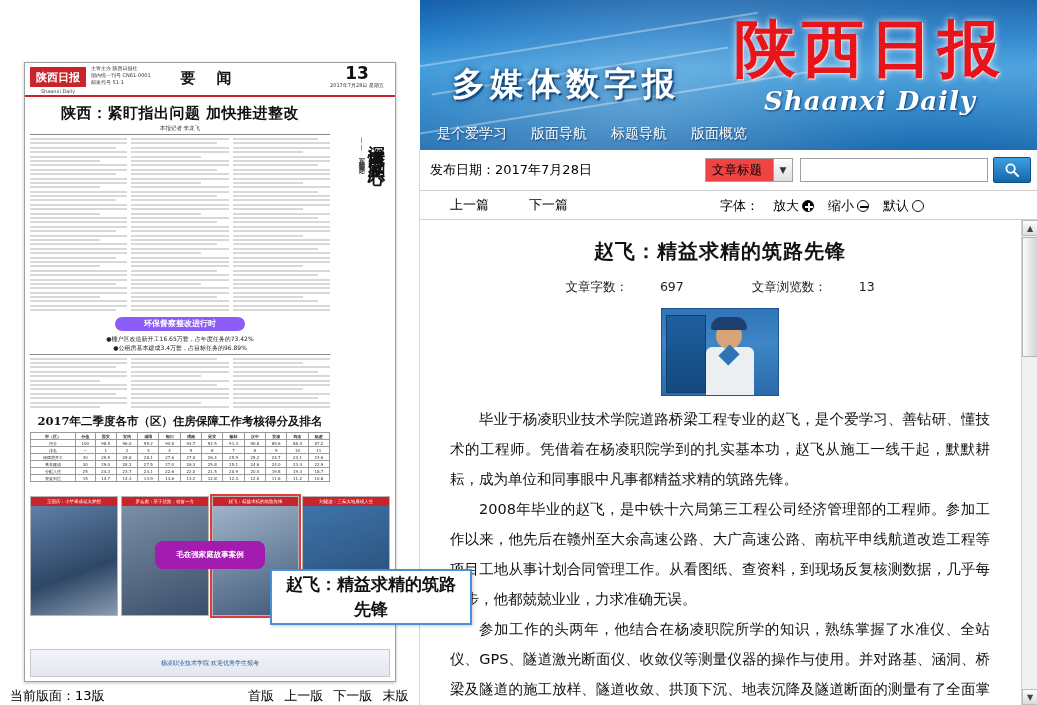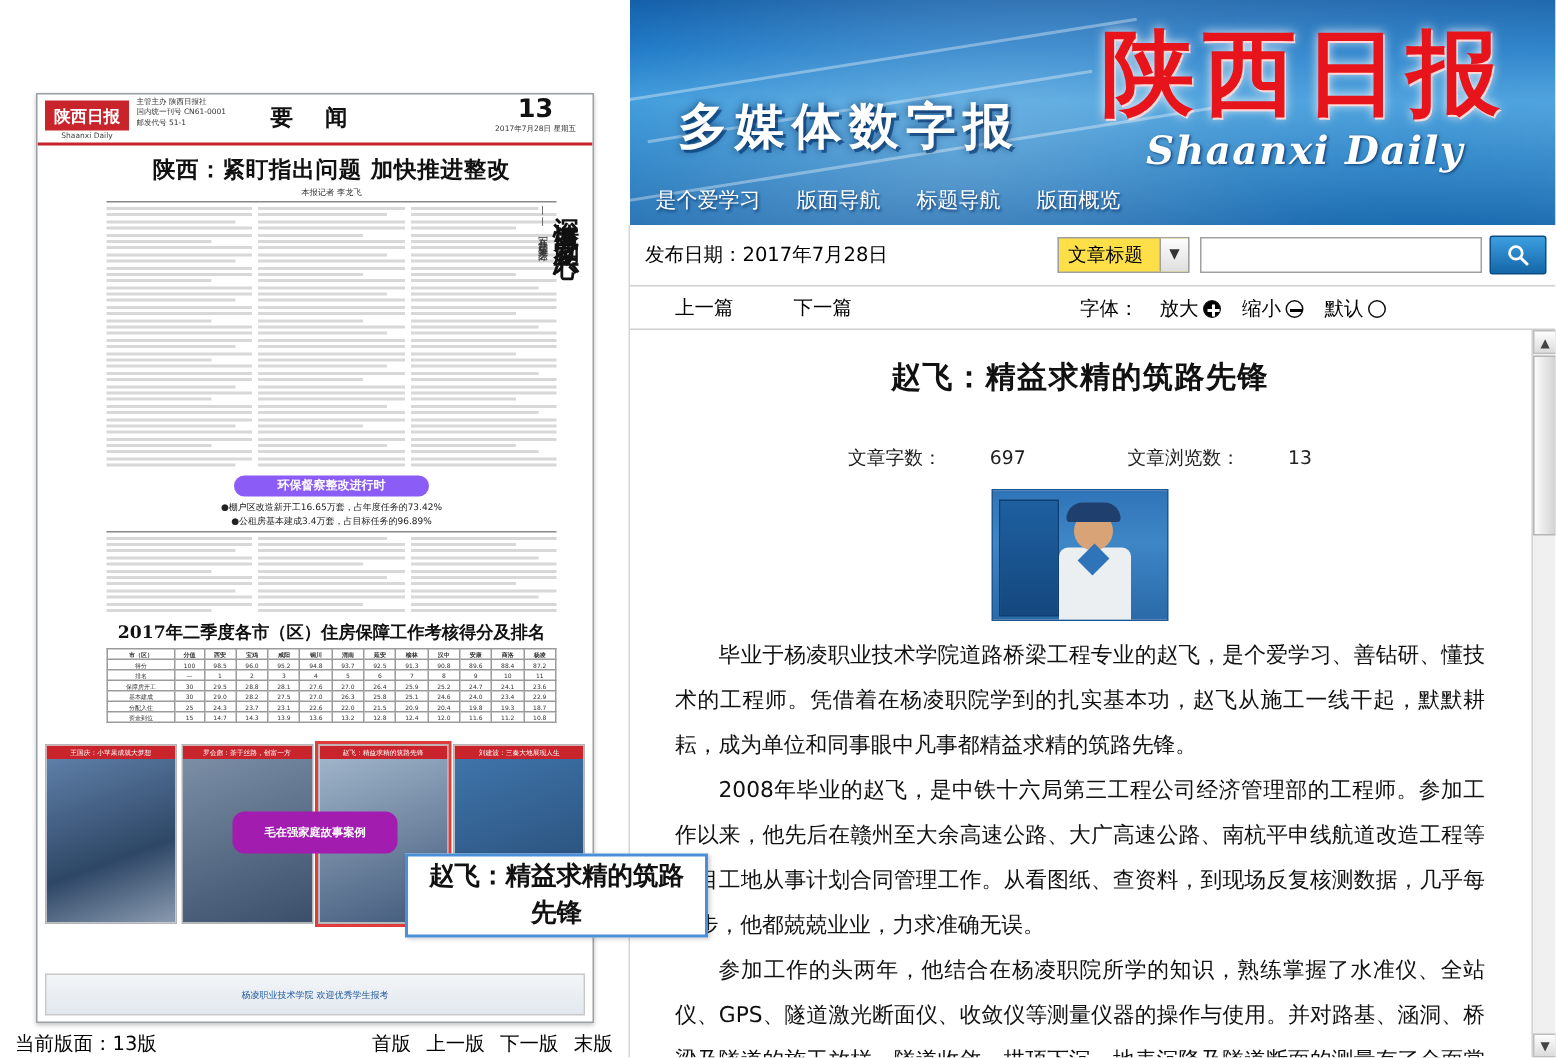--- a/index.html
+++ b/index.html
@@ -82,21 +82,21 @@
   .toolbar-1 {
     position: absolute; left: 0; top: 0; width: 617px; height: 40px;
     background: #ffffff;
     display: flex; align-items: center;
   }
   .pub-date {
     margin-left: 10px; font-size: 13px; color: #000; white-space: nowrap;
   }
   .select-box {
     position: absolute; left: 285px; top: 8px; width: 88px; height: 24px;
-    border: 1px solid #a0a0a0; background: #fde047;
+    border: 1px solid #a0a0a0; background: #ef4444;
     font-size: 12.5px; color: #000; display: flex; align-items: center;
     padding-left: 6px; cursor: pointer;
   }
   .select-box .caret {
     position: absolute; right: 0; top: 0; bottom: 0; width: 19px;
     background: linear-gradient(180deg,#fdfdfd,#dfdfdf);
     border-left: 1px solid #a0a0a0;
     display: flex; align-items: center; justify-content: center;
     font-size: 9px; color: #333;
   }
@@ -150,21 +150,21 @@
     position: absolute; left: 0; top: 0; width: 600px; height: 485px;
     padding: 14px 30px 0 30px;
   }
   .art-title {
     text-align: center;
     font-family: "DejaVu Serif", "Liberation Serif", serif;
     font-size: 20px; font-weight: bold; color: #111; letter-spacing: 1px;
     margin-top: 4px;
   }
   .art-meta {
-    margin-top: 32px; text-align: center; font-size: 12.5px; color: #222;
+    margin-top: 14px; text-align: center; font-size: 12.5px; color: #222;
   }
   .art-meta span { margin: 0 16px; }
   .art-photo {
     width: 118px; height: 88px; margin: 12px auto 6px auto;
     background: linear-gradient(180deg,#2f74b8 0%,#3e86c6 40%,#2a6aa8 100%);
     position: relative; overflow: hidden; border: 1px solid #1d5690;
   }
   .art-photo .door {
     position: absolute; left: 4px; top: 6px; width: 40px; height: 78px;
     background: linear-gradient(180deg,#1e5fa0,#14487e);
@@ -447,21 +447,21 @@
       </div>
     </div>
 
     <div class="np-body">
 
       <div class="np-right-strip">
         <div class="vtext">深情厚爱励兵心</div>
         <div class="vtext2">——写在八一建军节到来之际</div>
       </div>
 
-      <div style="width:300px;margin-left:41px;">
+      <div style="width:300px;">
         <div class="np-headline h1">陕西：紧盯指出问题 加快推进整改</div>
         <div class="np-sub">本报记者 李龙飞</div>
         <div class="np-rule"></div>
 
         <div class="tcols">
           <div class="tcol">
             <div class="tline"></div>
               <div class="tline"></div>
               <div class="tline m"></div>
               <div class="tline"></div>

